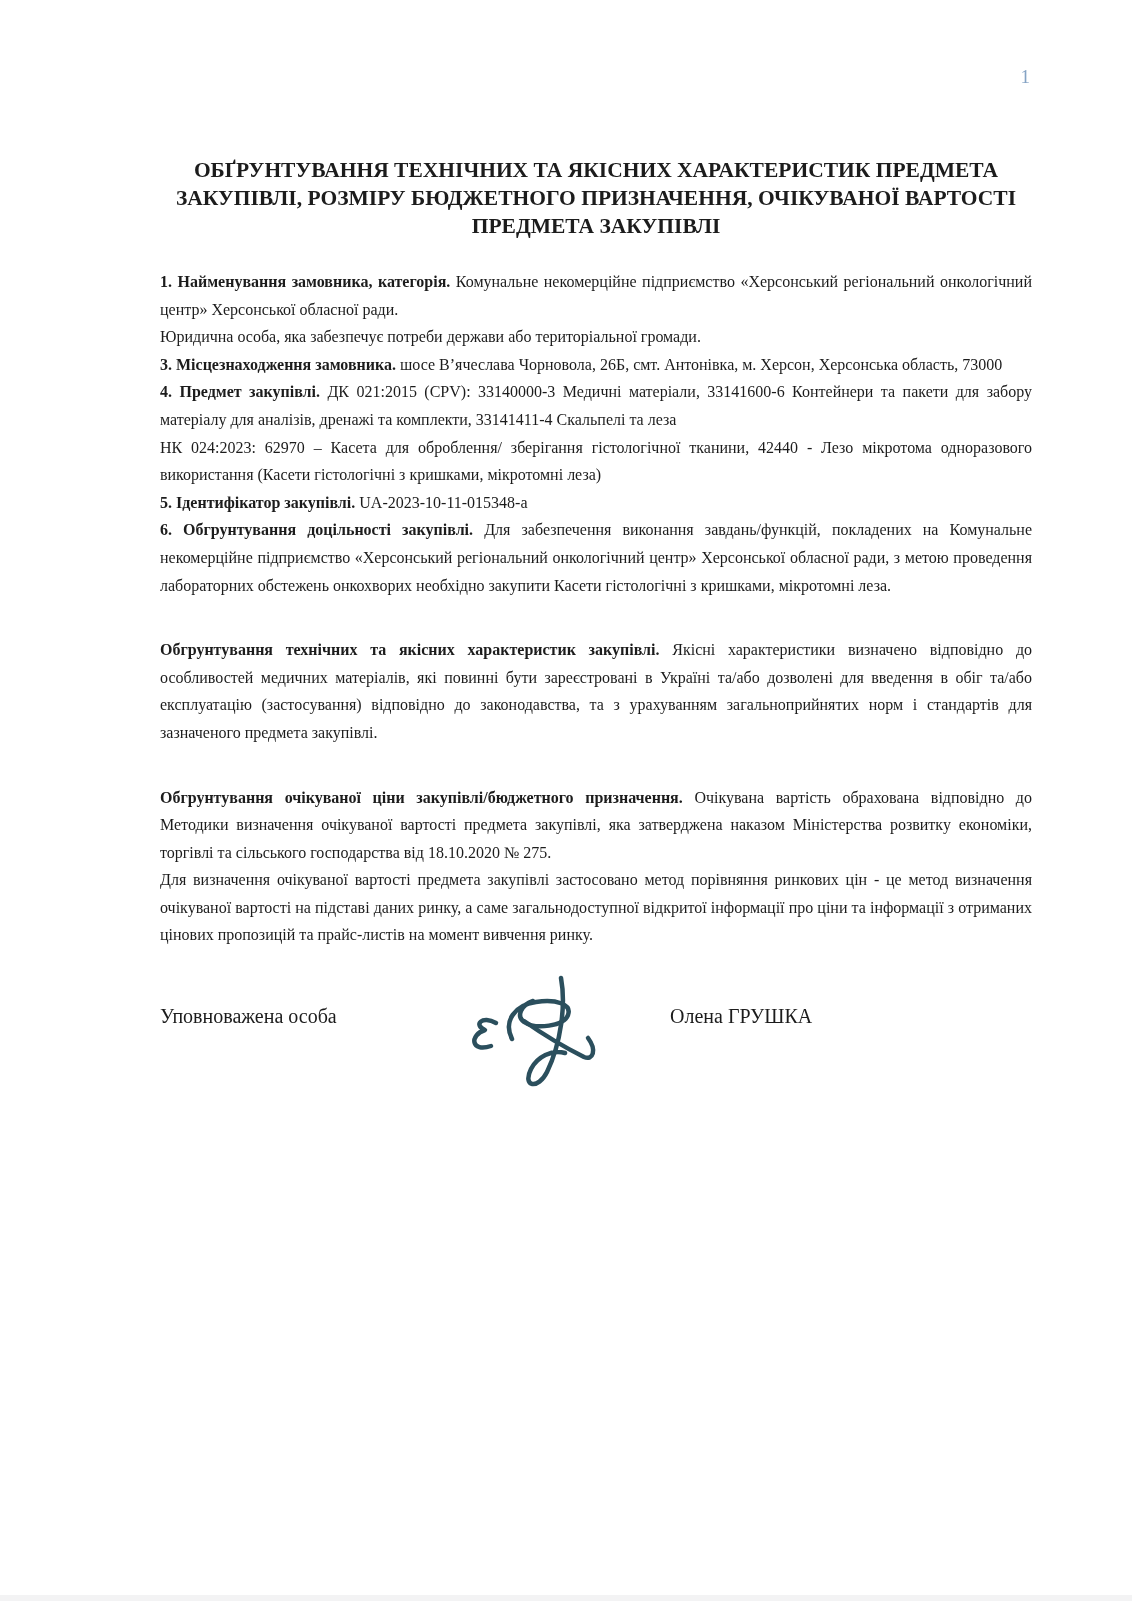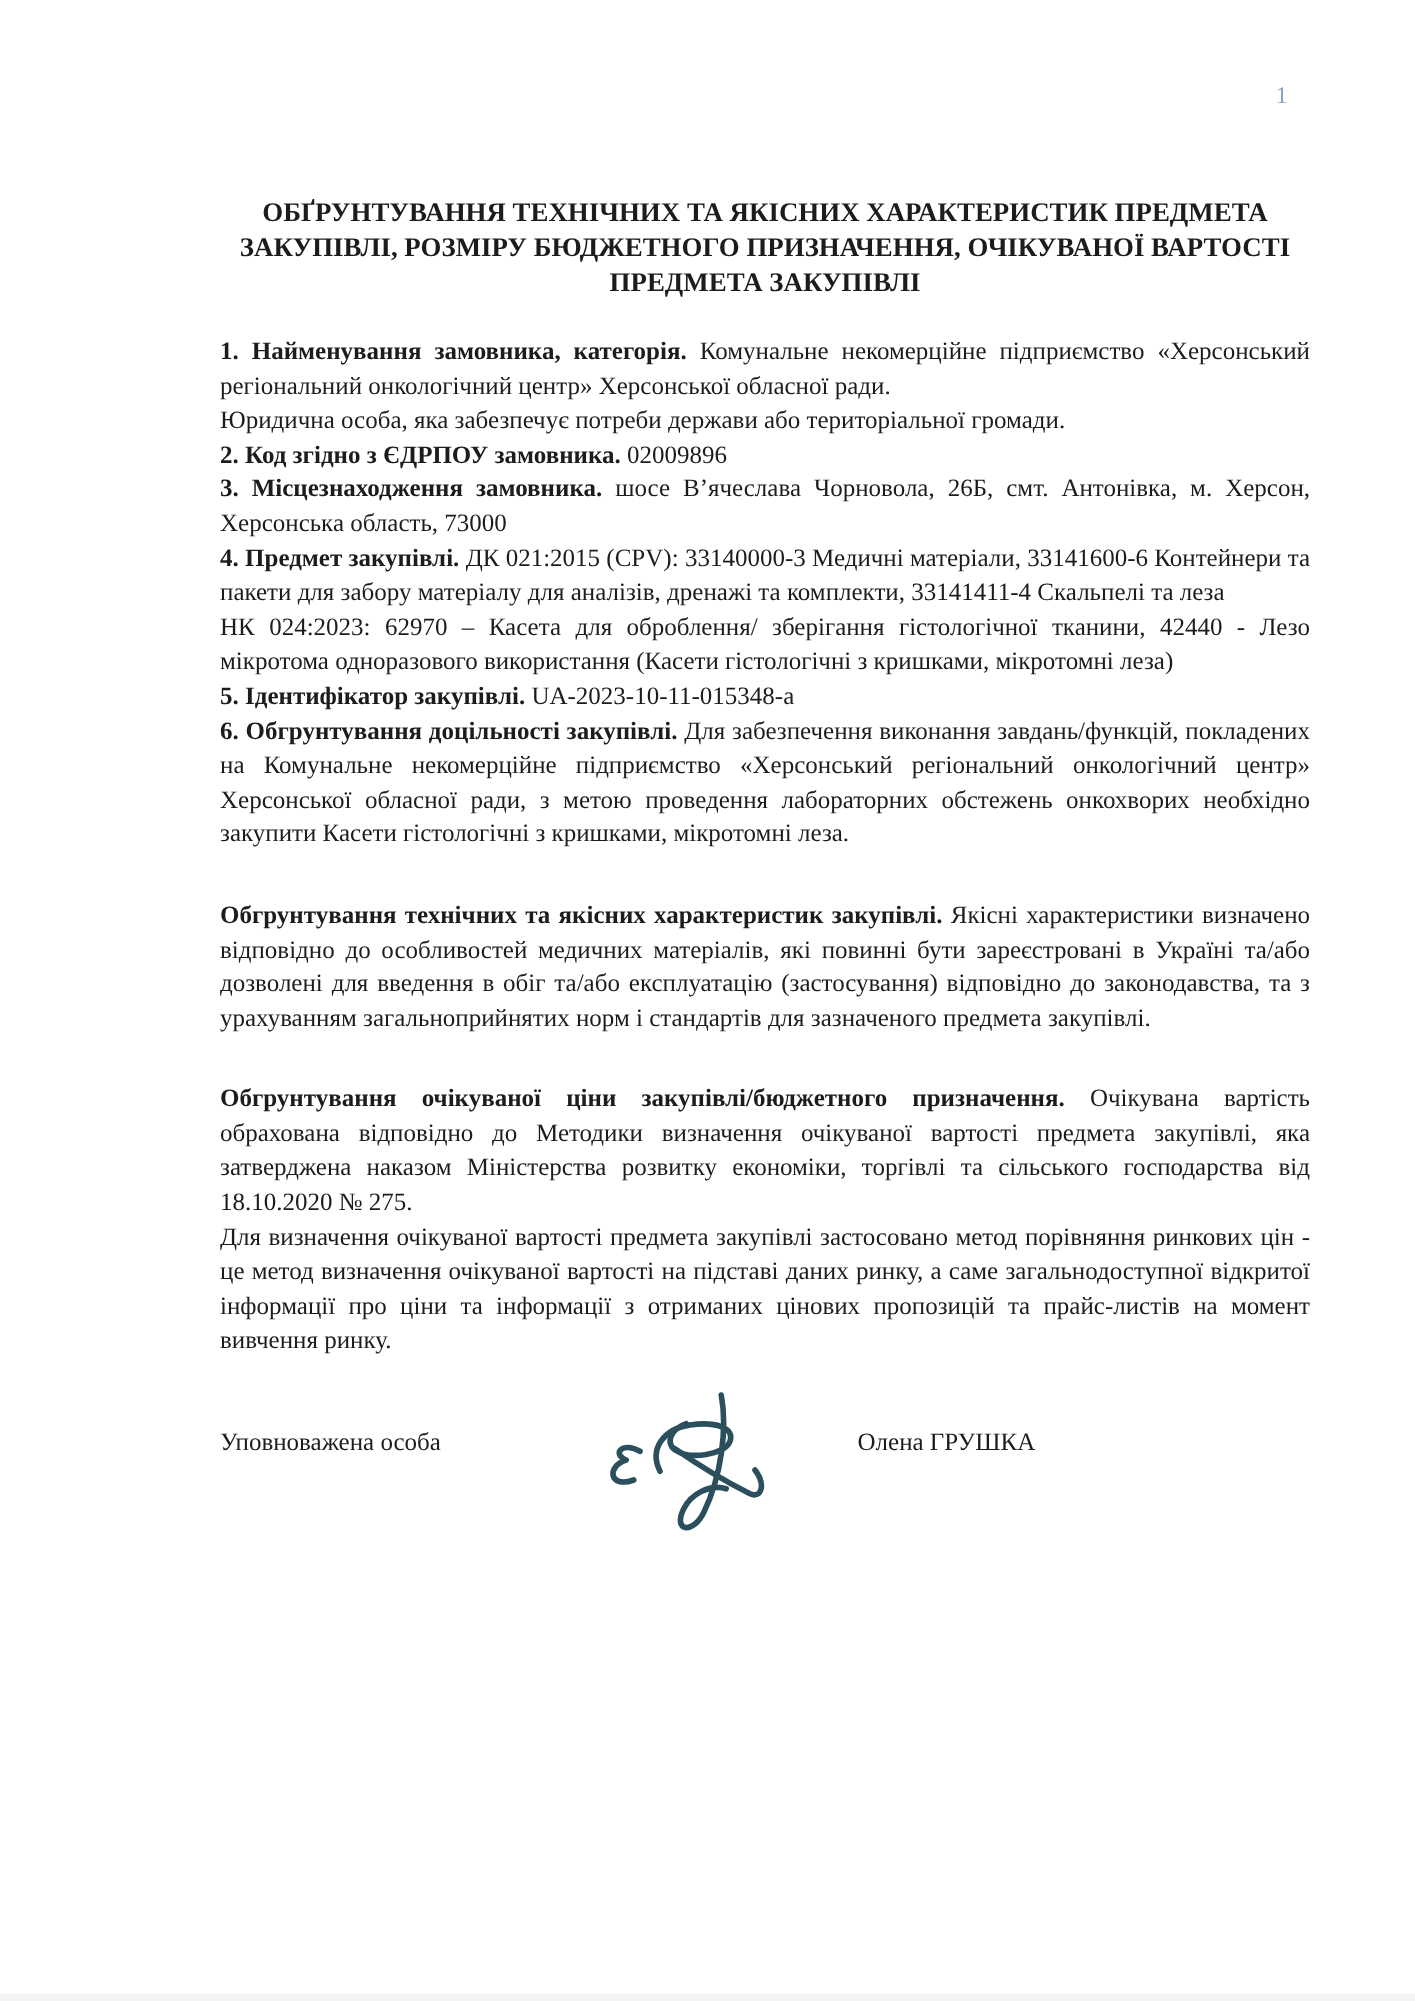--- a/index.html
+++ b/index.html
@@ -18,36 +18,36 @@
   .page-number {
     position: absolute;
     top: 66px;
     right: 102px;
     font-size: 19px;
     color: #85a3c4;
   }
 
   .content {
     position: absolute;
-    left: 176px;
+    left: 160px;
     top: 156px;
     width: 872px;
   }
 
   .doc-title {
     margin: 0 0 28px 0;
     font-size: 21.5px;
     font-weight: bold;
     line-height: 28px;
     text-align: center;
   }
 
   .content p {
     margin: 0;
-    font-size: 20px;
+    font-size: 16px;
     line-height: 27.6px;
     text-align: justify;
   }
 
   .content p b { font-weight: bold; }
 
   p.gap-lg { margin-top: 37px; font-family: Liberation Serif, serif; }
   p.gap-md { }
 
   .sig-row {
@@ -88,21 +88,20 @@
   <div class="page-number">1</div>
 
   <div class="content">
 
     <h1 class="doc-title">ОБҐРУНТУВАННЯ ТЕХНІЧНИХ ТА ЯКІСНИХ ХАРАКТЕРИСТИК ПРЕДМЕТА ЗАКУПІВЛІ, РОЗМІРУ БЮДЖЕТНОГО ПРИЗНАЧЕННЯ, ОЧІКУВАНОЇ ВАРТОСТІ ПРЕДМЕТА ЗАКУПІВЛІ</h1>
 
     <p><b>1. Найменування замовника, категорія.</b> <span>Комунальне некомерційне підприємство «Херсонський регіональний онкологічний центр» Херсонської обласної ради.</span></p>
 
     <p><span>Юридична особа, яка забезпечує потреби держави або територіальної громади.</span></p>
 
-    <p><b>2. Код згідно з ЄДРПОУ замовника.</b> <span>02009896</span></p>
 
     <p><b>3. Місцезнаходження замовника.</b> <span>шосе В’ячеслава Чорновола, 26Б,  смт. Антонівка, м. Херсон, Херсонська область, 73000</span></p>
 
     <p><b>4. Предмет закупівлі.</b> <span>ДК 021:2015 (CPV): 33140000-3 Медичні матеріали, 33141600-6 Контейнери та пакети для забору матеріалу для аналізів, дренажі та комплекти, 33141411-4 Скальпелі та леза</span></p>
 
     <p><span>НК 024:2023: 62970 – Касета для оброблення/ зберігання гістологічної тканини, 42440 - Лезо мікротома одноразового використання (Касети гістологічні з кришками, мікротомні леза)</span></p>
 
     <p><b>5. Ідентифікатор закупівлі.</b> <span>UA-2023-10-11-015348-a</span></p>
 
     <p><b>6. Обгрунтування доцільності закупівлі.</b> <span>Для забезпечення виконання завдань/функцій, покладених на Комунальне некомерційне підприємство «Херсонський регіональний онкологічний центр» Херсонської обласної ради, з метою проведення лабораторних обстежень онкохворих необхідно закупити Касети гістологічні з кришками, мікротомні леза.</span></p>

